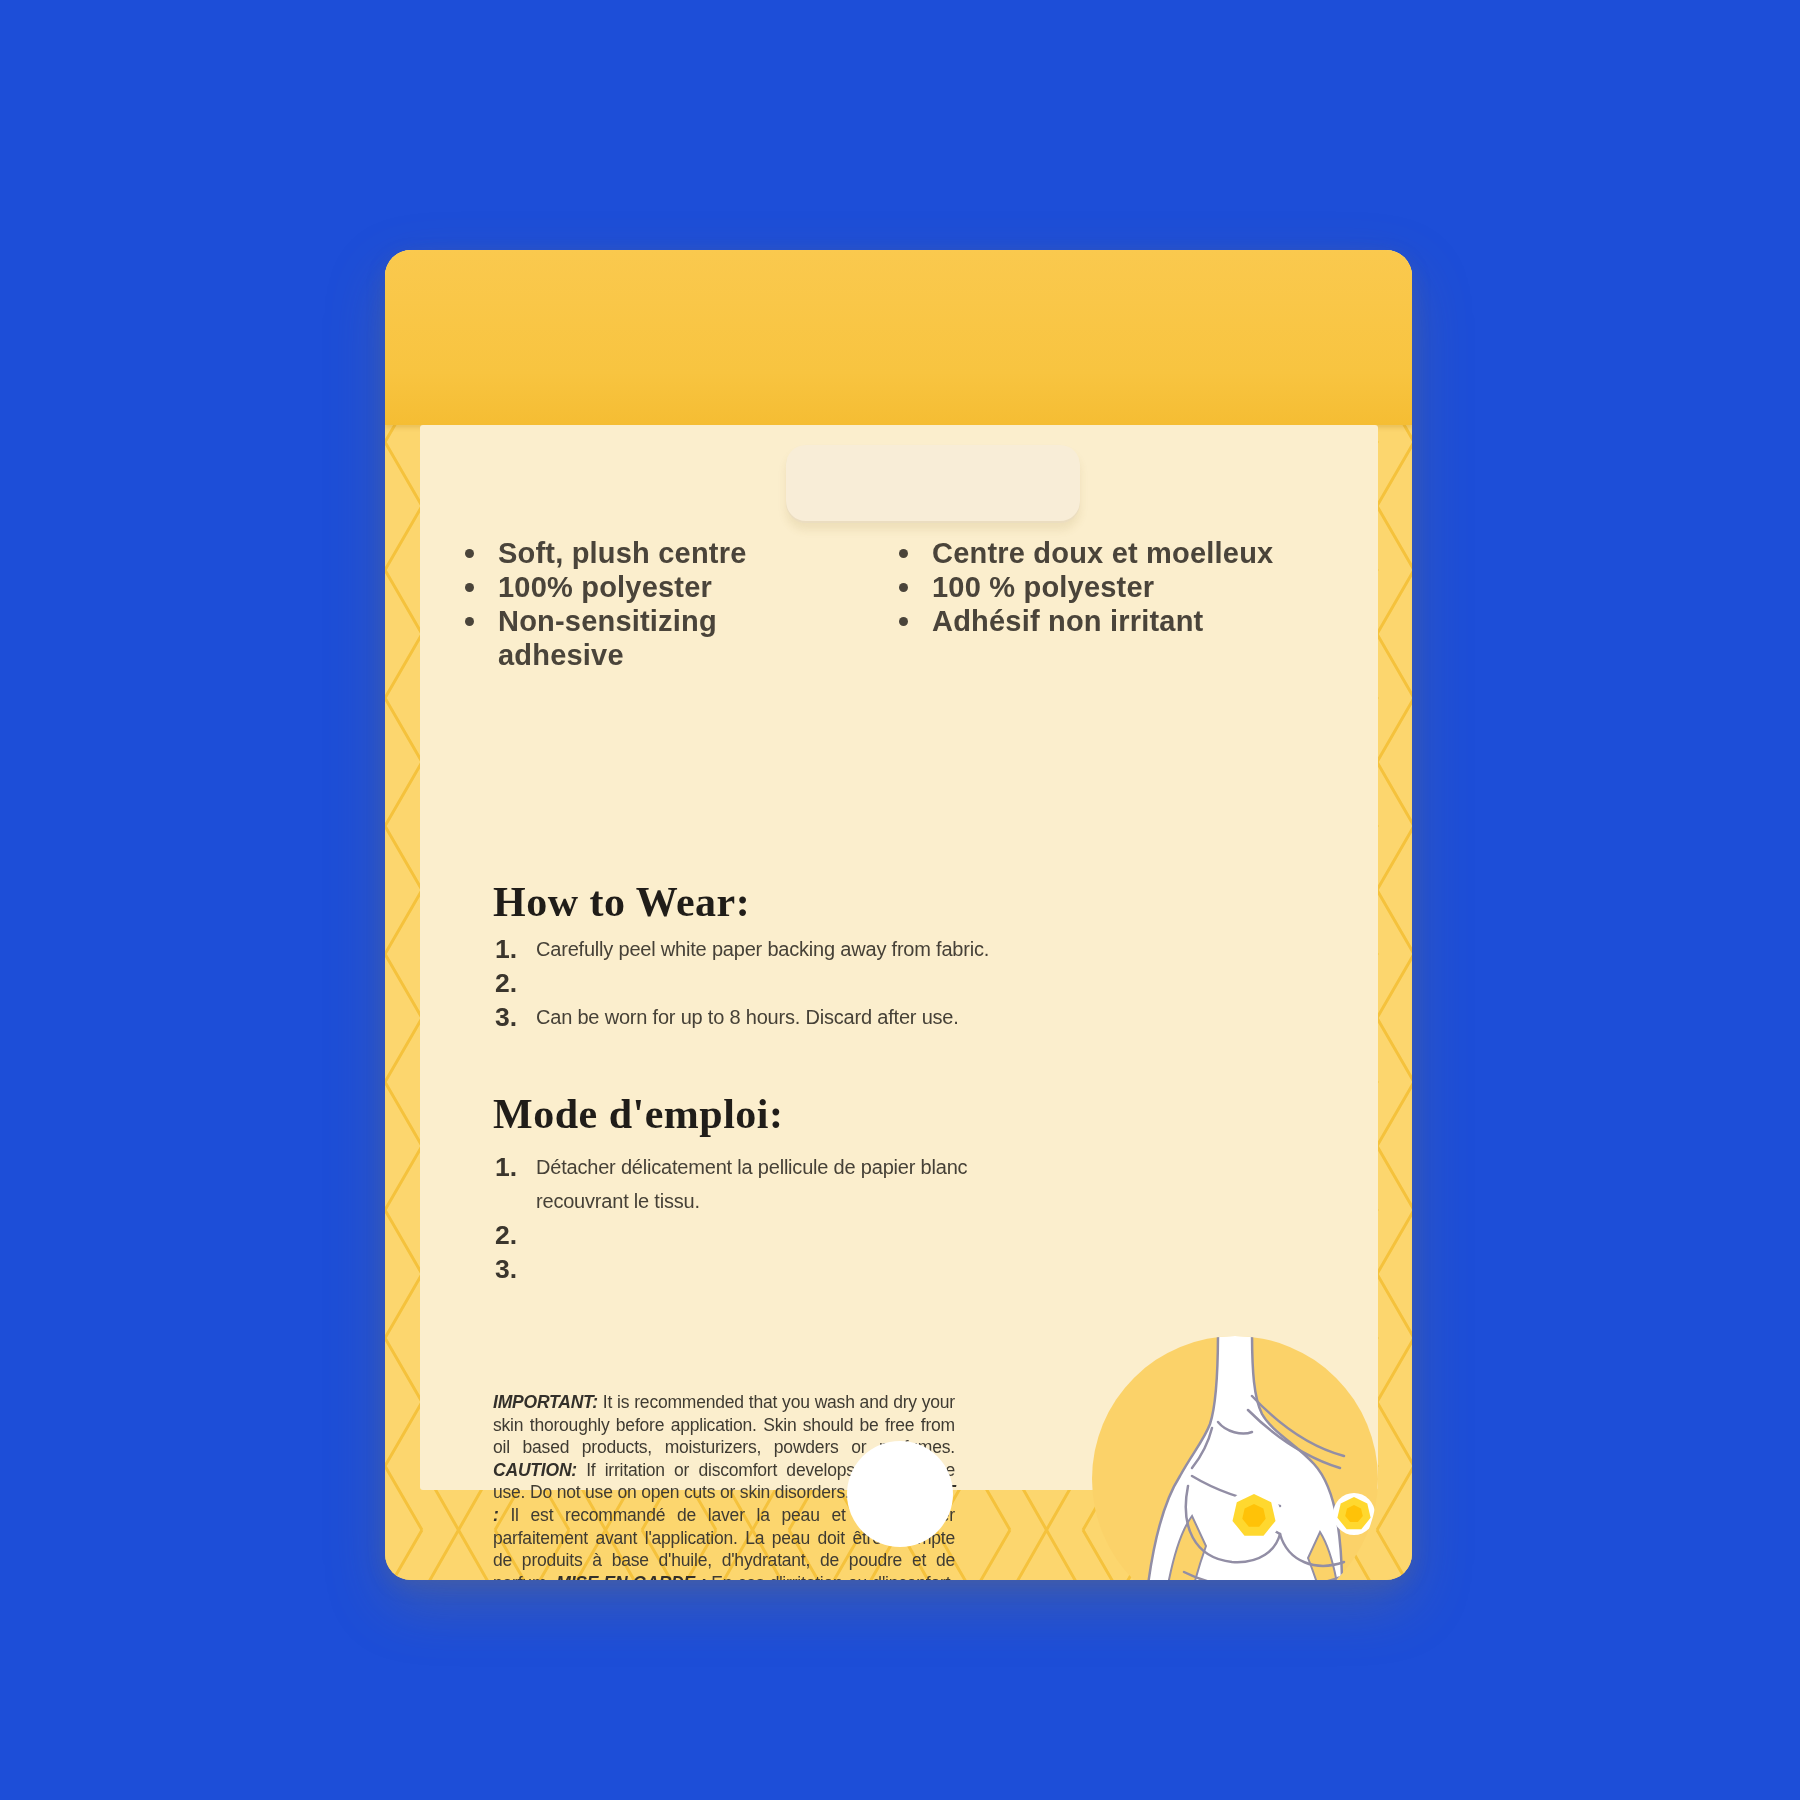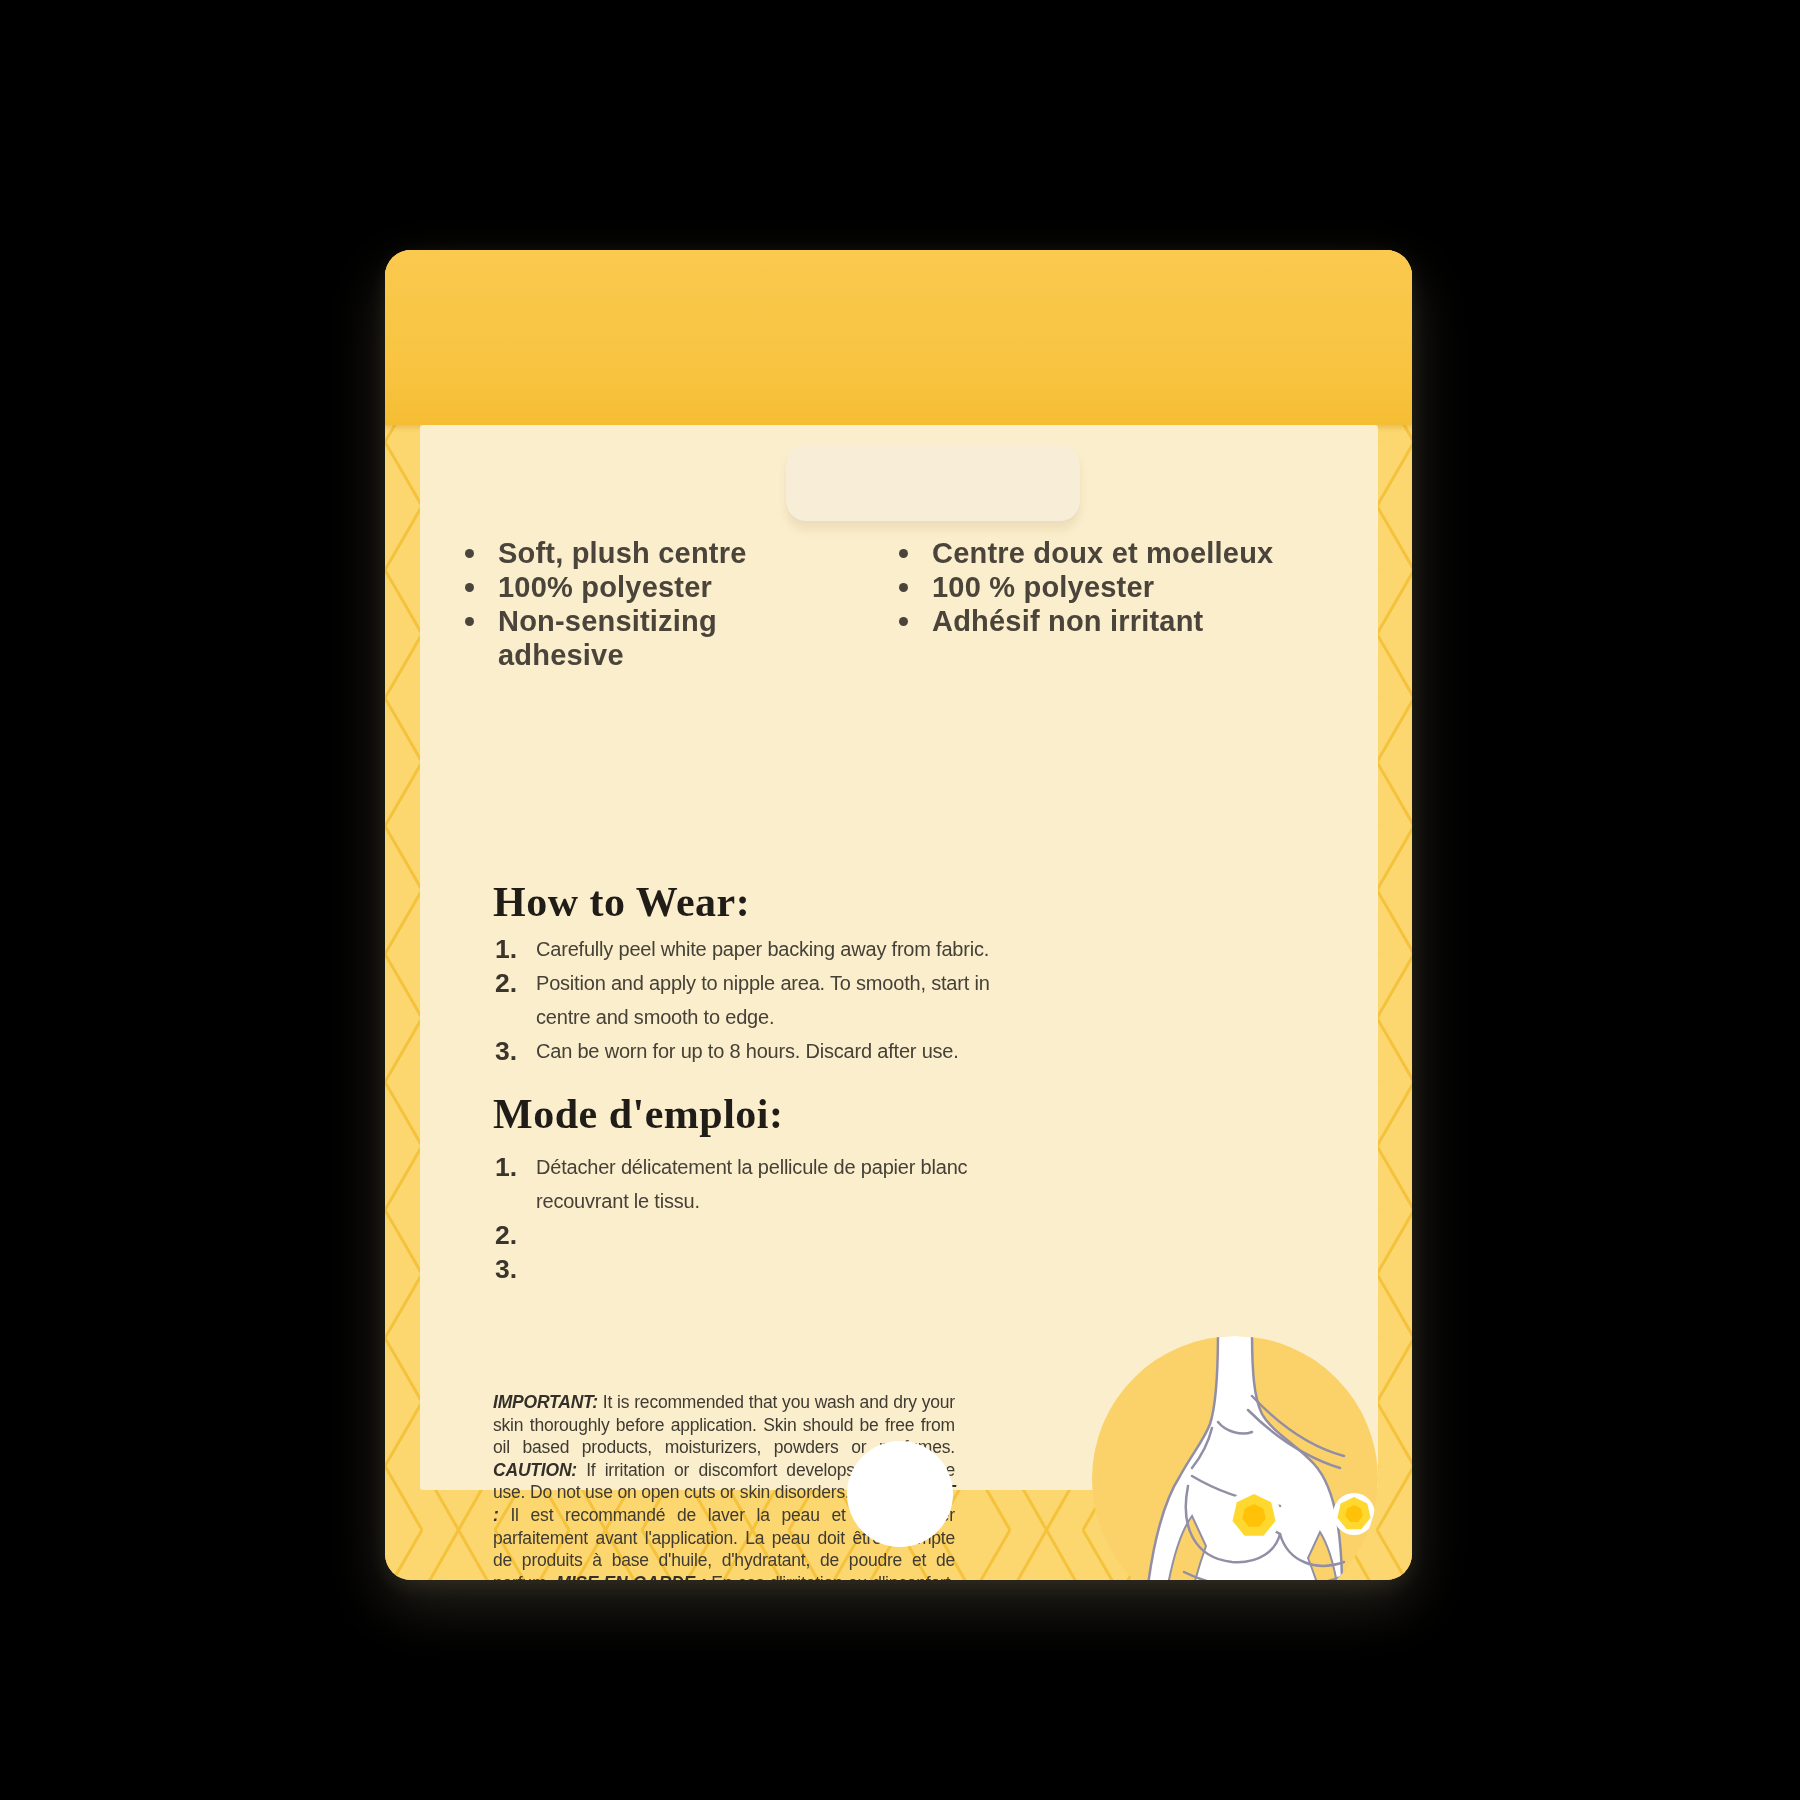--- a/index.html
+++ b/index.html
@@ -1,17 +1,17 @@
 <!DOCTYPE html>
 <html><head>
 <meta charset="utf-8">
 <style>
   html,body{margin:0;padding:0;}
   body{width:1800px;height:1800px;background:#ffffff;font-family:"Liberation Sans",sans-serif;}
-  .stage{position:relative;width:1800px;height:1800px;background:#000000;overflow:hidden;}
+  .stage{position:relative;width:1800px;height:1800px;background:#1d4ed8;overflow:hidden;}
 
   .package{
     position:absolute;left:385px;top:250px;width:1027px;height:1330px;
     border-radius:26px;overflow:hidden;
     box-shadow:0 24px 60px rgba(130,118,92,.30), 0 6px 20px rgba(130,118,92,.18);
     background:#FCD66E;
   }
   .pattern-svg{position:absolute;left:0;top:0;}
 
   .flap{
@@ -115,22 +115,20 @@
       </div>
 
       <h2 class="serif-head head-howto">How to Wear:</h2>
       <div class="steps steps-en">
           <div class="step">
             <span class="n">1.</span>
             <span class="t">Carefully peel white paper backing away from fabric.</span>
           </div>
           <div class="step">
             <span class="n">2.</span>
-            <span class="t">Position and apply to nipple area. To smooth, start in
-centre and smooth to edge.</span>
           </div>
           <div class="step">
             <span class="n">3.</span>
             <span class="t">Can be worn for up to 8 hours. Discard after use.</span>
           </div>
         </div>
 
       <h2 class="serif-head head-mode">Mode d'emploi:</h2>
       <div class="steps steps-fr">
           <div class="step">

